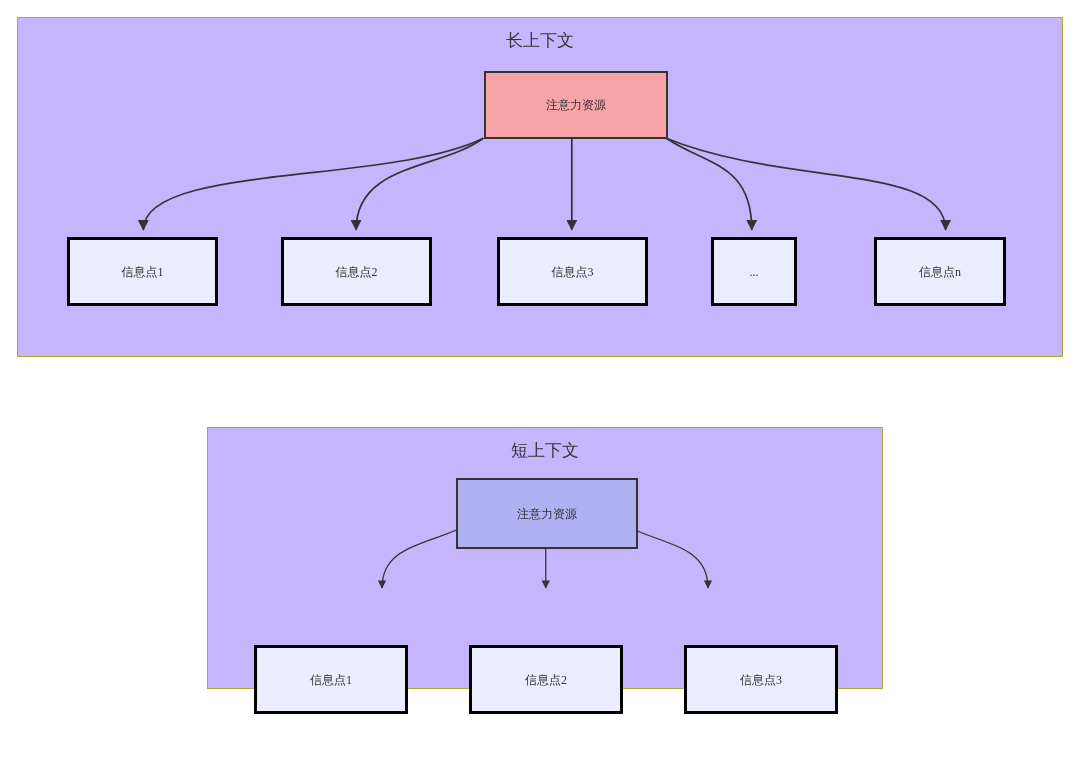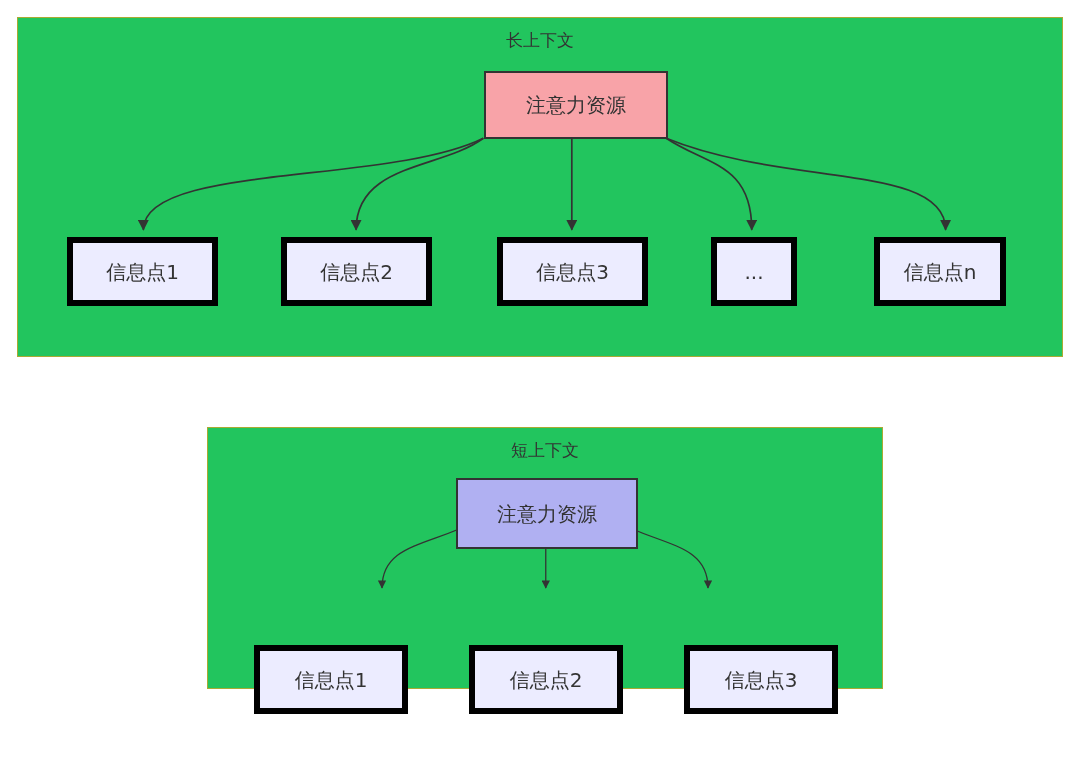--- a/index.html
+++ b/index.html
@@ -13,21 +13,21 @@
     position: relative;
     font-family: "DejaVu Sans", "Liberation Sans", sans-serif;
     color: #333333;
   }
   .canvas {
     position: absolute;
     inset: 0;
   }
   .panel {
     position: absolute;
-    background: #22c55e;
+    background: #c4b5fd;
     border: 1px solid #aaaa33;
     box-sizing: border-box;
   }
   .panel-long  { left: 17px;  top: 17px;  width: 1046px; height: 340px; }
   .panel-short { left: 207px; top: 427px; width: 676px;  height: 262px; }
   .panel-title {
     position: absolute;
     top: 12px;
     left: 0;
     right: 0;
@@ -42,40 +42,41 @@
     width: 100%;
     height: 100%;
     pointer-events: none;
   }
   .node {
     position: absolute;
     box-sizing: border-box;
     display: flex;
     align-items: center;
     justify-content: center;
-    font-size: 20px;
+    font-size: 12px;
     line-height: 20px;
     color: #333333;
     text-align: center;
   }
   .attention {
     border: 2px solid #333333;
   }
   .attention-long {
     left: 466px; top: 53px; width: 184px; height: 68px;
     background: #f8a3a8;
   }
   .attention-short {
     left: 248px; top: 50px; width: 182px; height: 71px;
     background: #b0b0f2;
   }
   .info {
     background: #ececff;
-    border: 6px solid #000000;
+    border: 3px solid #000000;
     height: 69px;
+    font-family: Liberation Serif, serif;
   }
   .panel-long  .info { top: 219px; }
   .panel-short .info { top: 217px; }
   .pl-b1 { left: 49px;  width: 151px; }
   .pl-b2 { left: 263px; width: 151px; }
   .pl-b3 { left: 479px; width: 151px; }
   .pl-b4 { left: 693px; width: 86px;  }
   .pl-b5 { left: 856px; width: 132px; }
   .ps-b1 { left: 46px;  width: 154px; }
   .ps-b2 { left: 261px; width: 154px; }

